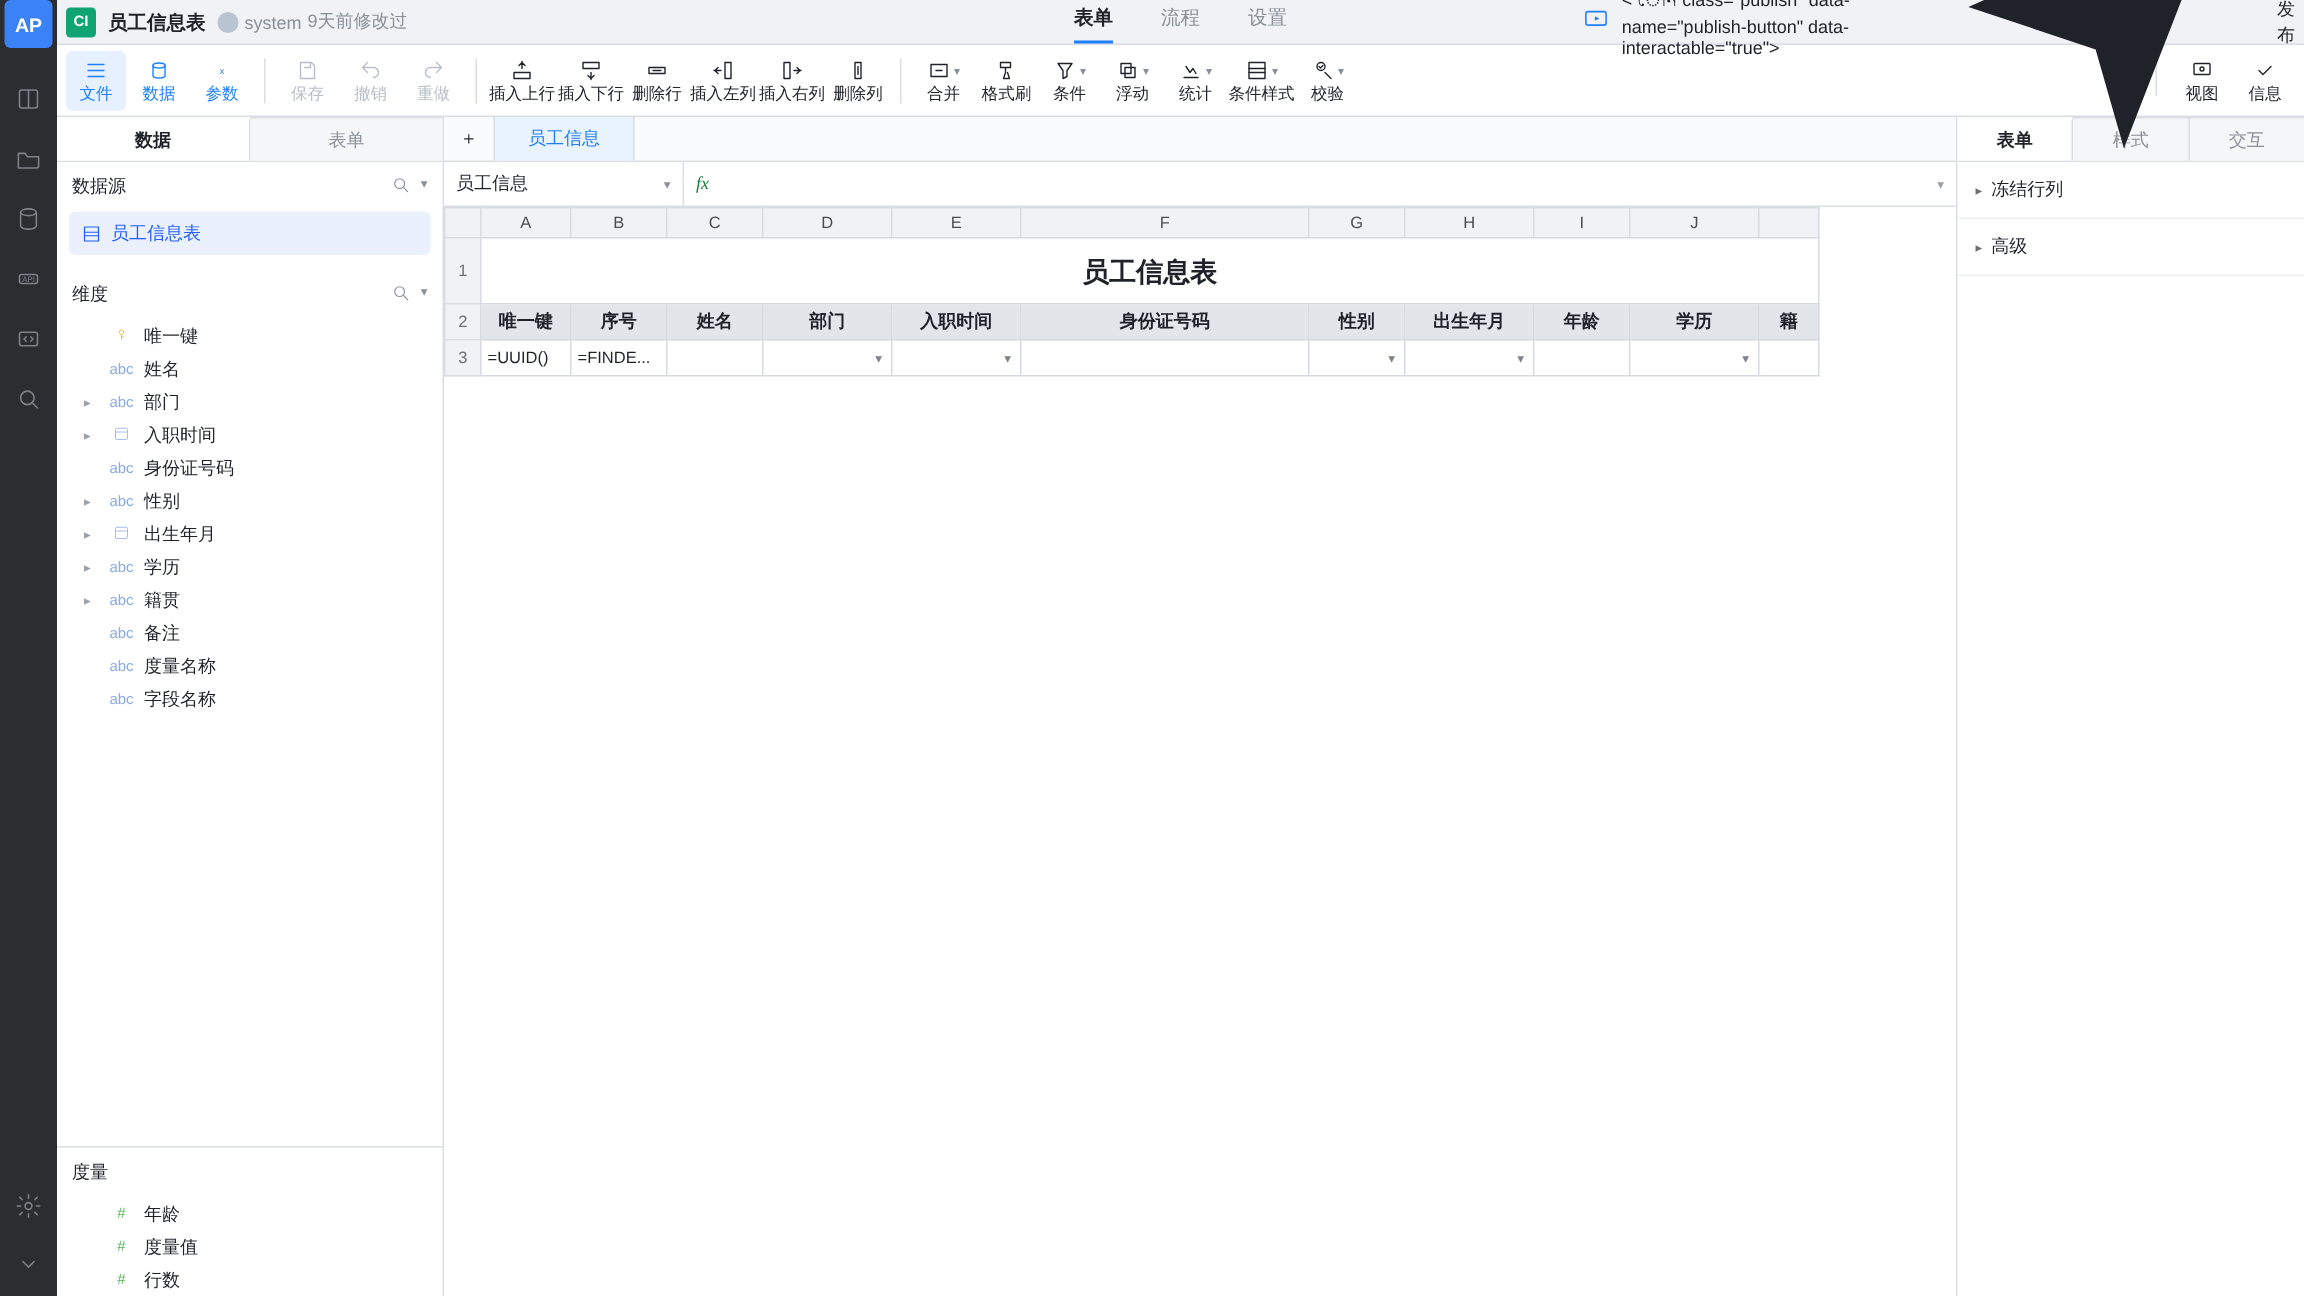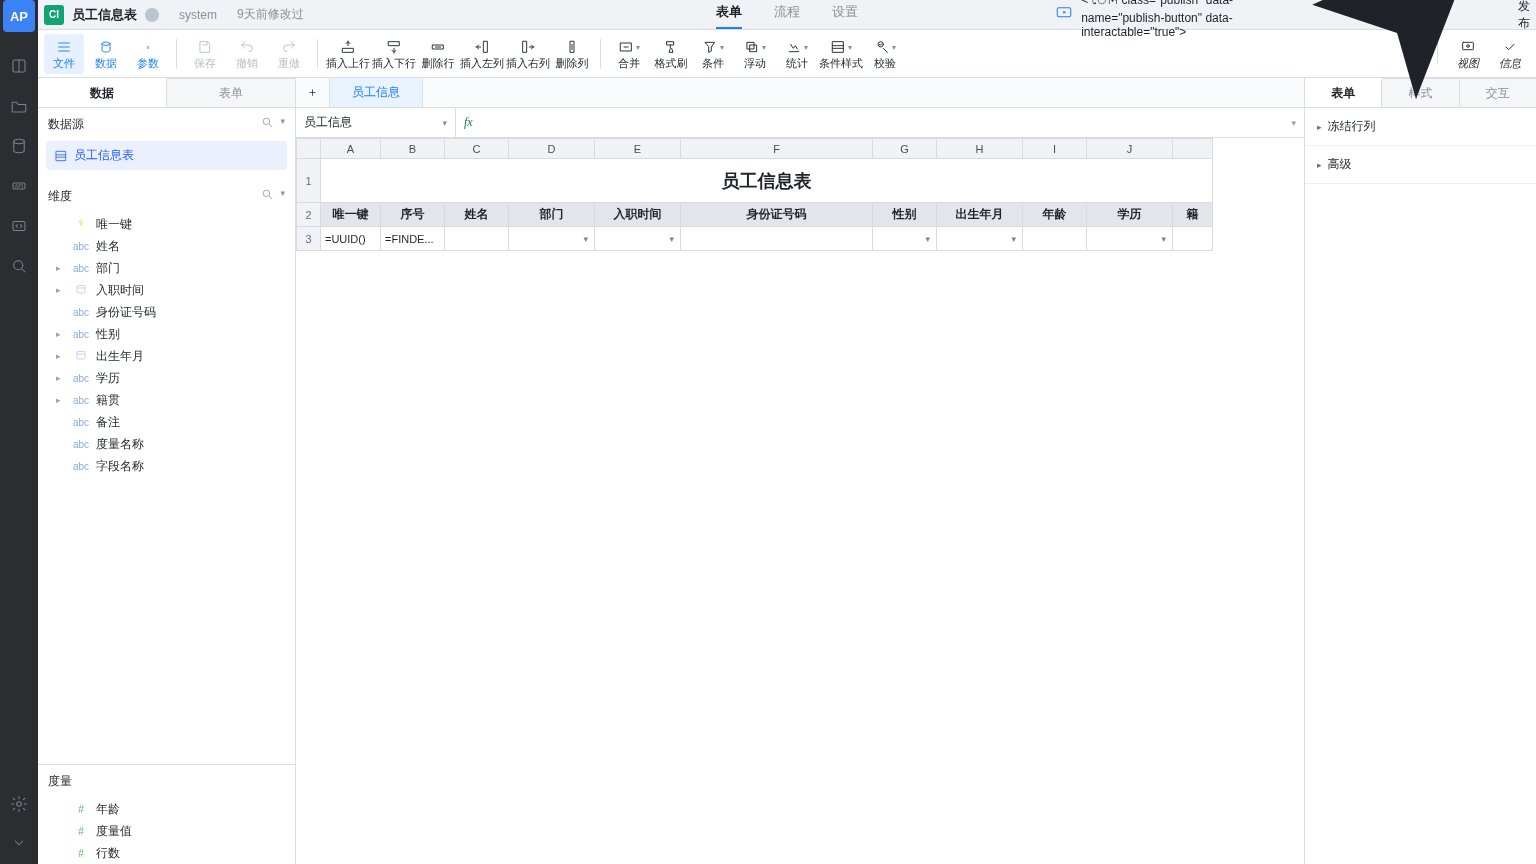--- a/index.html
+++ b/index.html
@@ -21,52 +21,52 @@
   .rail .logo{width:32px;height:32px;margin:0 0 14px;border-radius:4px;background:#3b82f6;color:#fff;font-weight:700;font-size:13px;display:flex;align-items:center;justify-content:center;}
   .rail .ritem{width:38px;height:40px;display:flex;align-items:center;justify-content:center;color:#7d818a;}
   .rail .ritem svg{width:18px;height:18px;}
   .rail .spacer{flex:1;}
 
   
   .main{flex:1;display:flex;flex-direction:column;min-width:0;}
   .topbar{height:30px;flex:0 0 30px;display:flex;align-items:center;background:#f0f2f5;border-bottom:1px solid var(--header-border);padding:0 6px;gap:8px;position:relative;}
   .topbar .doc-icon{width:20px;height:20px;border-radius:3px;background:#0fa472;color:#fff;font-size:10px;font-weight:600;display:flex;align-items:center;justify-content:center;}
   .topbar .title{font-size:13px;font-weight:600;}
-  .topbar .meta{display:flex;align-items:center;color:var(--muted);gap:20px;text-align:right;}
+  .topbar .meta{display:flex;align-items:center;color:var(--muted);gap:4px;text-align:right;}
   .topbar .meta .avatar{width:14px;height:14px;border-radius:50%;background:#b8c4d1;}
   .topbar .center-tabs{position:absolute;left:50%;transform:translateX(-50%);display:flex;gap:32px;font-size:13px;height:100%;align-items:flex-end;}
   .topbar .ctab{padding-bottom:6px;border-bottom:2px solid transparent;color:var(--muted);cursor:pointer;}
   .topbar .ctab.active{color:var(--text);border-bottom-color:var(--primary);font-weight:600;}
   .topbar .right{margin-left:auto;display:flex;align-items:center;gap:8px;}
   .topbar .playicon{color:var(--primary);}
 
   
   .toolbar{height:48px;flex:0 0 48px;background:#fff;border-bottom:1px solid var(--border);display:flex;align-items:center;padding:0 6px;}
   .tgroup{display:flex;align-items:center;gap:2px;}
   .tsep{width:1px;height:30px;background:var(--border);margin:0 8px;}
-  .tgroup-right{margin-left:auto;display:flex;align-items:flex-start;gap:2px;font-style:italic;}
+  .tgroup-right{margin-left:auto;display:flex;align-items:flex-start;gap:2px;}
   .tbtn{display:flex;flex-direction:column;align-items:center;justify-content:center;gap:2px;min-width:40px;height:40px;border-radius:4px;cursor:pointer;color:var(--text);}
   .tbtn.disabled{color:#b8bec7;cursor:default;}
   .tbtn .tico{height:18px;display:flex;align-items:center;justify-content:center;}
   .tbtn span.lbl{font-size:11px;line-height:1;}
   .tbtn.active{background:#e6f0ff;color:var(--primary);}
   .tbtn .dd{position:relative;}
   .tbtn .caret{font-size:8px;margin-left:2px;color:#8a9099;}
   .tico svg{width:16px;height:16px;}
 
   
   .body{flex:1;display:flex;min-height:0;}
 
   
   .panel-l{width:258px;flex:0 0 258px;border-right:1px solid var(--border);display:flex;flex-direction:column;background:#fff;}
   .ptabs{display:flex;height:30px;border-bottom:1px solid var(--border);}
   .ptab{flex:1;display:flex;align-items:center;justify-content:center;font-size:12px;color:var(--muted);border-right:1px solid var(--border);border-top:1px solid var(--border);background:#f5f6f8;cursor:pointer;}
   .ptab:last-child{border-right:none;}
   .ptab.active{background:#fff;color:var(--text);font-weight:600;border-top:2px solid transparent;}
-  .psec-hdr{display:flex;align-items:flex-start;padding:8px 10px;color:var(--text);font-size:12px;}
+  .psec-hdr{display:flex;align-items:flex-end;padding:8px 10px;color:var(--text);font-size:12px;}
   .psec-hdr .tools{margin-left:auto;display:flex;gap:6px;color:var(--muted);}
   .dsrc{display:flex;align-items:center;gap:6px;margin:0 8px 10px;padding:6px 8px;border-radius:4px;background:#eaf1fd;color:#215eff;cursor:pointer;}
   .dsrc svg{width:14px;height:14px;}
   .dim-list{padding:0 6px;}
   .dim-item{display:flex;align-items:center;gap:6px;height:22px;padding:0 4px 0 12px;border-radius:3px;}
   .dim-item .chev{width:10px;color:#9aa1aa;font-size:9px;visibility:hidden;}
   .dim-item.has-children .chev{visibility:visible;}
   .dim-item .dico{width:18px;font-size:10px;color:#8aa9e6;text-align:center;}
   .dim-item.key .dico{color:#f5b400;}
   .measure-block{border-top:1px solid var(--border);margin-top:auto;}

